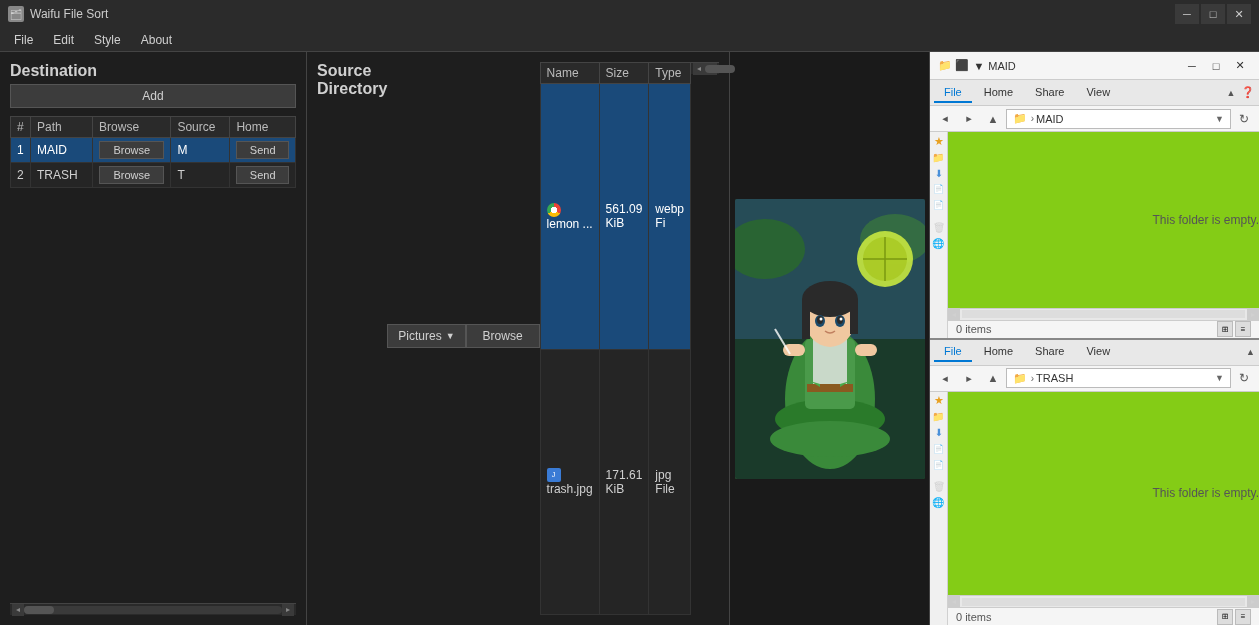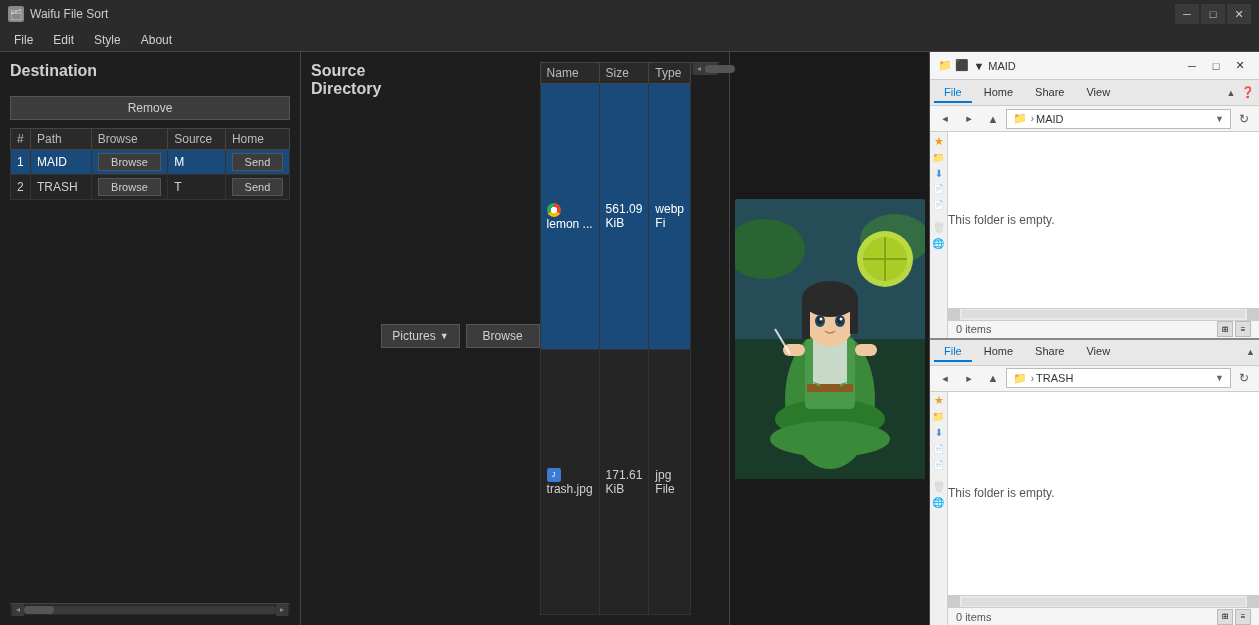--- a/index.html
+++ b/index.html
@@ -102,21 +102,21 @@
       display: flex;
       flex-direction: column;
       padding: 10px;
       border-right: 1px solid #444;
     }
 
     .panel-title {
       font-size: 16px;
       font-weight: bold;
       color: #d0d0d0;
-      margin-bottom: 16px;
+      margin-bottom: 4px;
     }
 
     .btn-row {
       display: flex;
       gap: 6px;
       margin-bottom: 8px;
     }
 
     .btn {
       background: #3c3c3c;
@@ -167,21 +167,20 @@
 
     
     .source-panel {
       flex: 1;
       display: flex;
       padding: 10px;
     }
 
     .source-top {
       display: flex;
-      gap: 6px;
       margin-bottom: 6px;
       align-items: center;
     }
 
     .dropdown-btn {
       background: #3c3c3c;
       border: 1px solid #555;
       color: #d0d0d0;
       padding: 4px 10px;
       font-size: 12px;
@@ -498,25 +497,25 @@
       display: flex; align-items: center; justify-content: center;
       cursor: pointer;
     }
 
     .up-icon-btn {
       display: flex; align-items: center; justify-content: center;
     }
 
     .exp-main-content {
       flex: 1;
-      background: #ffffff;
-      overflow: hidden;
-      display: flex;
-      align-items: center;
-      justify-content: flex-start;
+      background: #84cc16;
+      overflow: hidden;
+      display: flex;
+      align-items: center;
+      justify-content: flex-end;
       font-size: 12px;
       color: #555;
     }
   </style>
 </head>
 <body>
 
 <div class="title-bar">
   <div class="title-bar-left">
     <span class="title-bar-icon">🗂</span>
@@ -537,21 +536,21 @@
 </div>
 
 <div class="main-content">
 
   <div class="app-panel">
     <div class="panels-row">
 
       <div class="destination-panel">
         <div class="panel-title">Destination</div>
         <div class="btn-row">
-          <button class="btn">Remove</button>
+          <button class="btn">Add</button>
         </div>
         <table class="dest-table">
           <thead>
             <tr>
               <th style="width:20px">#</th>
               <th>Path</th>
               <th>Browse</th>
               <th>Source</th>
               <th>Home</th>
             </tr>

